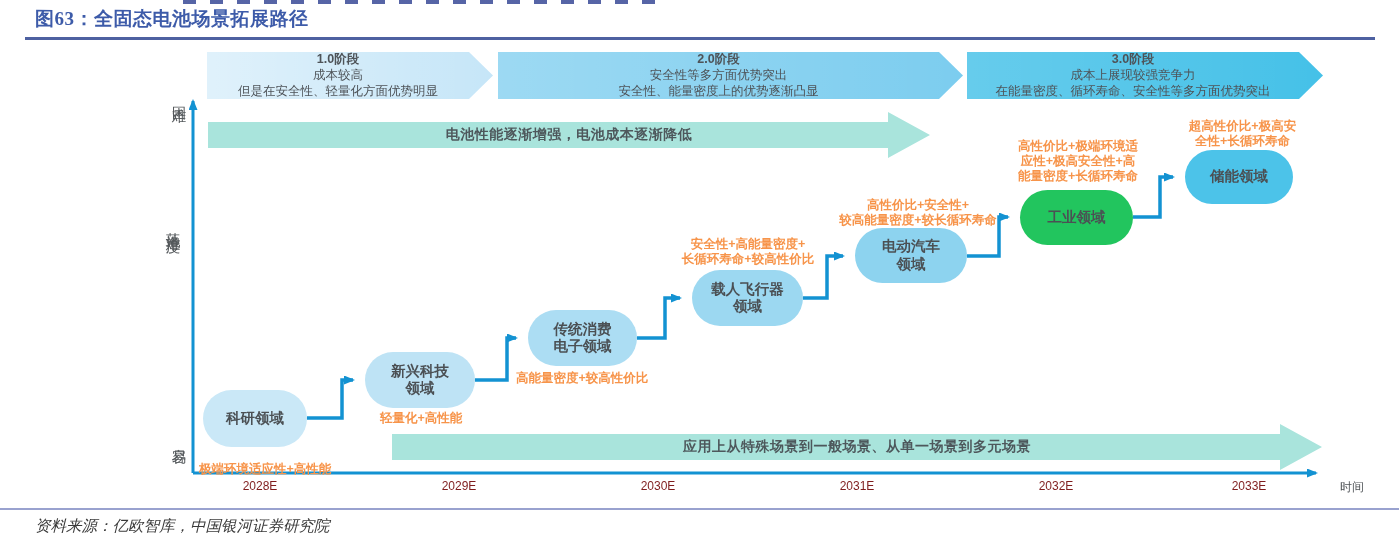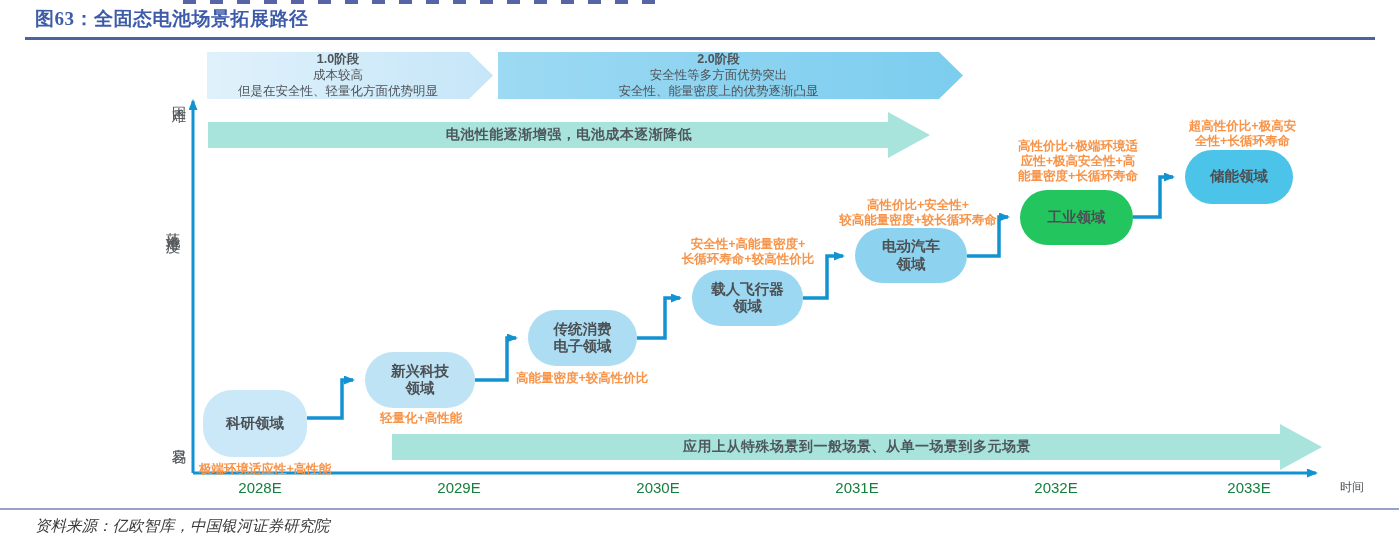--- a/index.html
+++ b/index.html
@@ -67,21 +67,21 @@
   }
   .note.center{text-align:center;}
 
   
   .v-label{
     position:absolute;writing-mode:vertical-rl;text-orientation:upright;
     color:#54585B;font-size:14.5px;font-weight:500;letter-spacing:2px;
   }
   .tick{
     position:absolute;top:479px;transform:translateX(-50%);
-    color:#15803d;font-size:15px;font-weight:500;
+    color:#7f1d1d;font-size:12px;font-weight:500;
   }
   .time-label{position:absolute;top:479px;left:1340px;color:#505458;font-size:12px;font-weight:500;}
 
   svg.overlay{position:absolute;left:0;top:0;pointer-events:none;}
   .connectors path{stroke:var(--accent-blue);stroke-width:3.5;fill:none;}
   .axes line{stroke:var(--accent-blue);stroke-width:3;}
   marker path{fill:var(--accent-blue);stroke:none;}
 </style>
 </head>
 <body>
@@ -95,20 +95,25 @@
 
   <div class="phase phase1">
     <span class="l1">1.0阶段</span>
     <span class="l2">成本较高</span>
     <span class="l3">但是在安全性、轻量化方面优势明显</span>
   </div>
   <div class="phase phase2">
     <span class="l1">2.0阶段</span>
     <span class="l2">安全性等多方面优势突出</span>
     <span class="l3">安全性、能量密度上的优势逐渐凸显</span>
+  </div>
+  <div class="phase phase3">
+    <span class="l1">3.0阶段</span>
+    <span class="l2">成本上展现较强竞争力</span>
+    <span class="l3">在能量密度、循环寿命、安全性等多方面优势突出</span>
   </div>
 
   <div class="teal-arrow teal-top">
     <span>电池性能逐渐增强，电池成本逐渐降低</span>
   </div>
   <div class="teal-arrow teal-bottom">
     <span>应用上从特殊场景到一般场景、从单一场景到多元场景</span>
   </div>
 
   <svg class="overlay" width="1399" height="546" viewBox="0 0 1399 546">
@@ -136,21 +141,21 @@
   <div class="v-label" style="left:169px;top:437px;">容易</div>
 
   <span class="tick" style="left:260px;">2028E</span>
   <span class="tick" style="left:459px;">2029E</span>
   <span class="tick" style="left:658px;">2030E</span>
   <span class="tick" style="left:857px;">2031E</span>
   <span class="tick" style="left:1056px;">2032E</span>
   <span class="tick" style="left:1249px;">2033E</span>
   <span class="time-label">时间</span>
 
-  <div class="bubble" style="left: 203px; top: 390px; width: 104px; height: 67px; background: rgb(202, 232, 247);">科研领域</div>
+  <div class="bubble" style="left: 203px; top: 390px; width: 104px; height: 57px; background: rgb(202, 232, 247);">科研领域</div>
   <div class="bubble" style="left: 365px; top: 352px; width: 110px; height: 56px; background: rgb(190, 227, 245);">新兴科技
 领域</div>
   <div class="bubble" style="left: 528px; top: 310px; width: 109px; height: 56px; background: rgb(172, 221, 243);">传统消费
 电子领域</div>
   <div class="bubble" style="left: 692px; top: 270px; width: 111px; height: 56px; background: rgb(156, 216, 241);">载人飞行器
 领域</div>
   <div class="bubble" style="left: 855px; top: 228px; width: 112px; height: 55px; background: rgb(141, 211, 239);">电动汽车
 领域</div>
   <div class="bubble" style="left: 1020px; top: 190px; width: 113px; height: 55px; background: #22c55e;">工业领域</div>
   <div class="bubble" style="left: 1185px; top: 150px; width: 108px; height: 54px; background: rgb(76, 195, 233);">储能领域</div>

